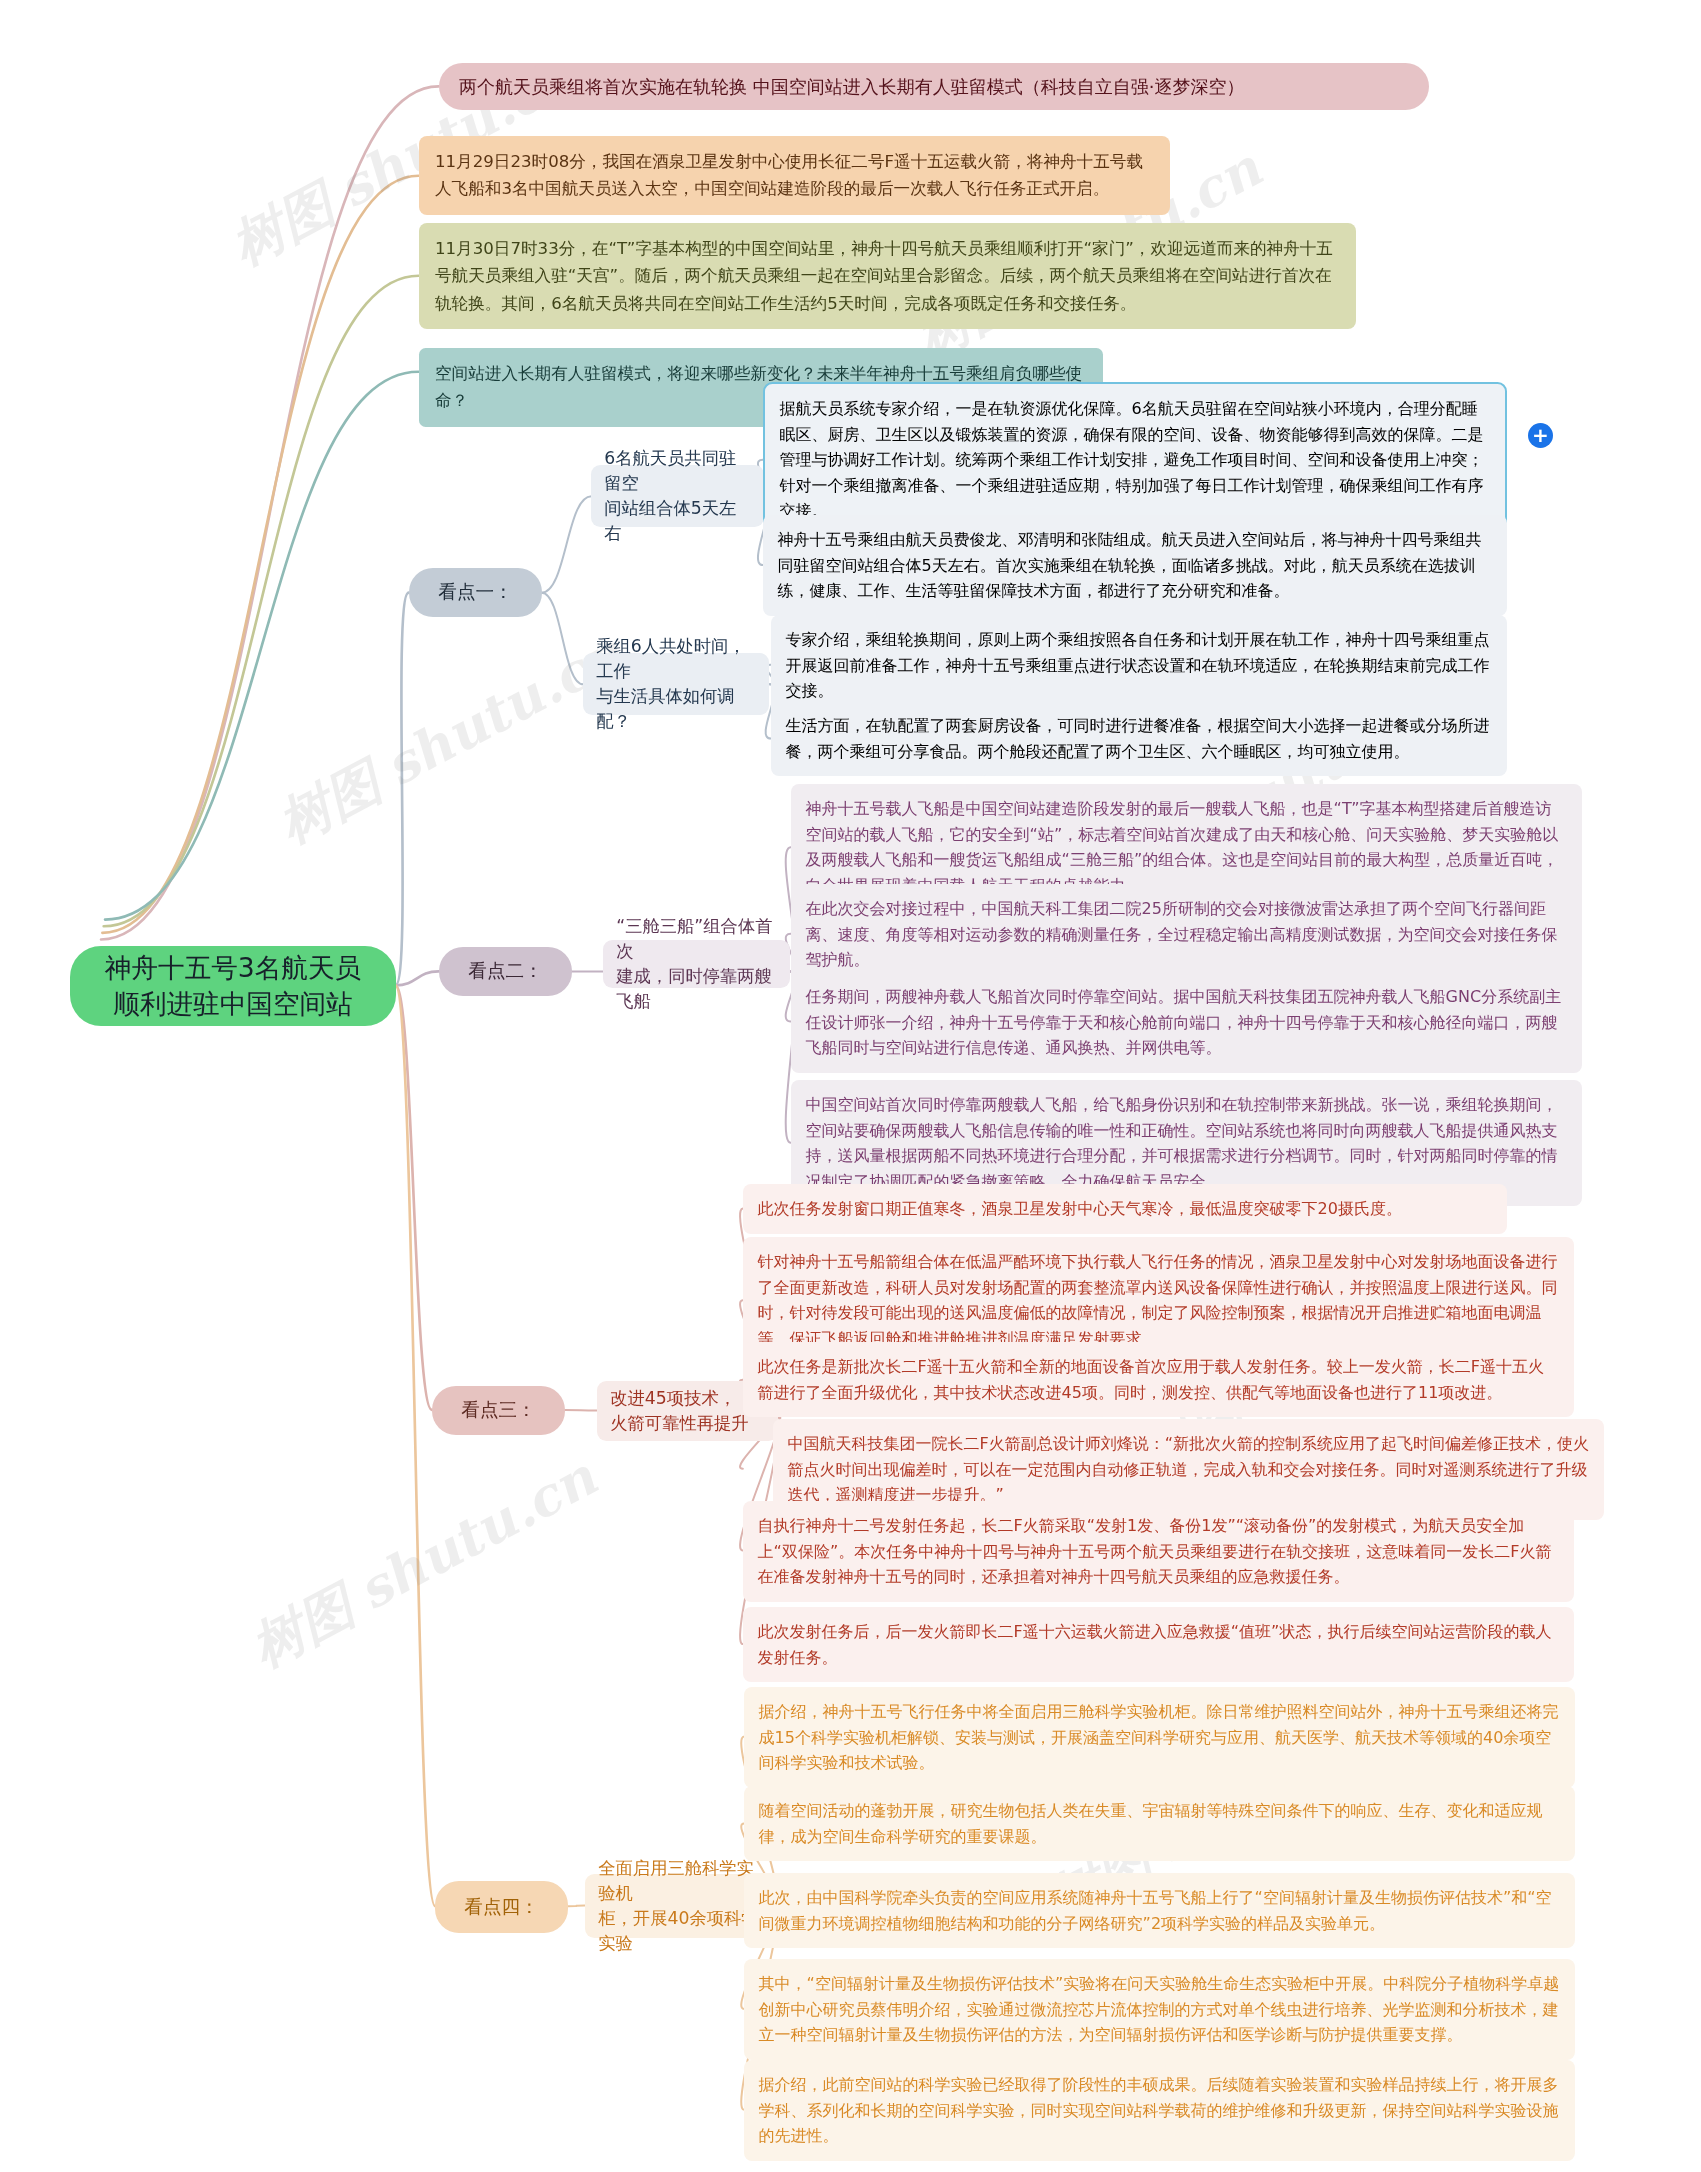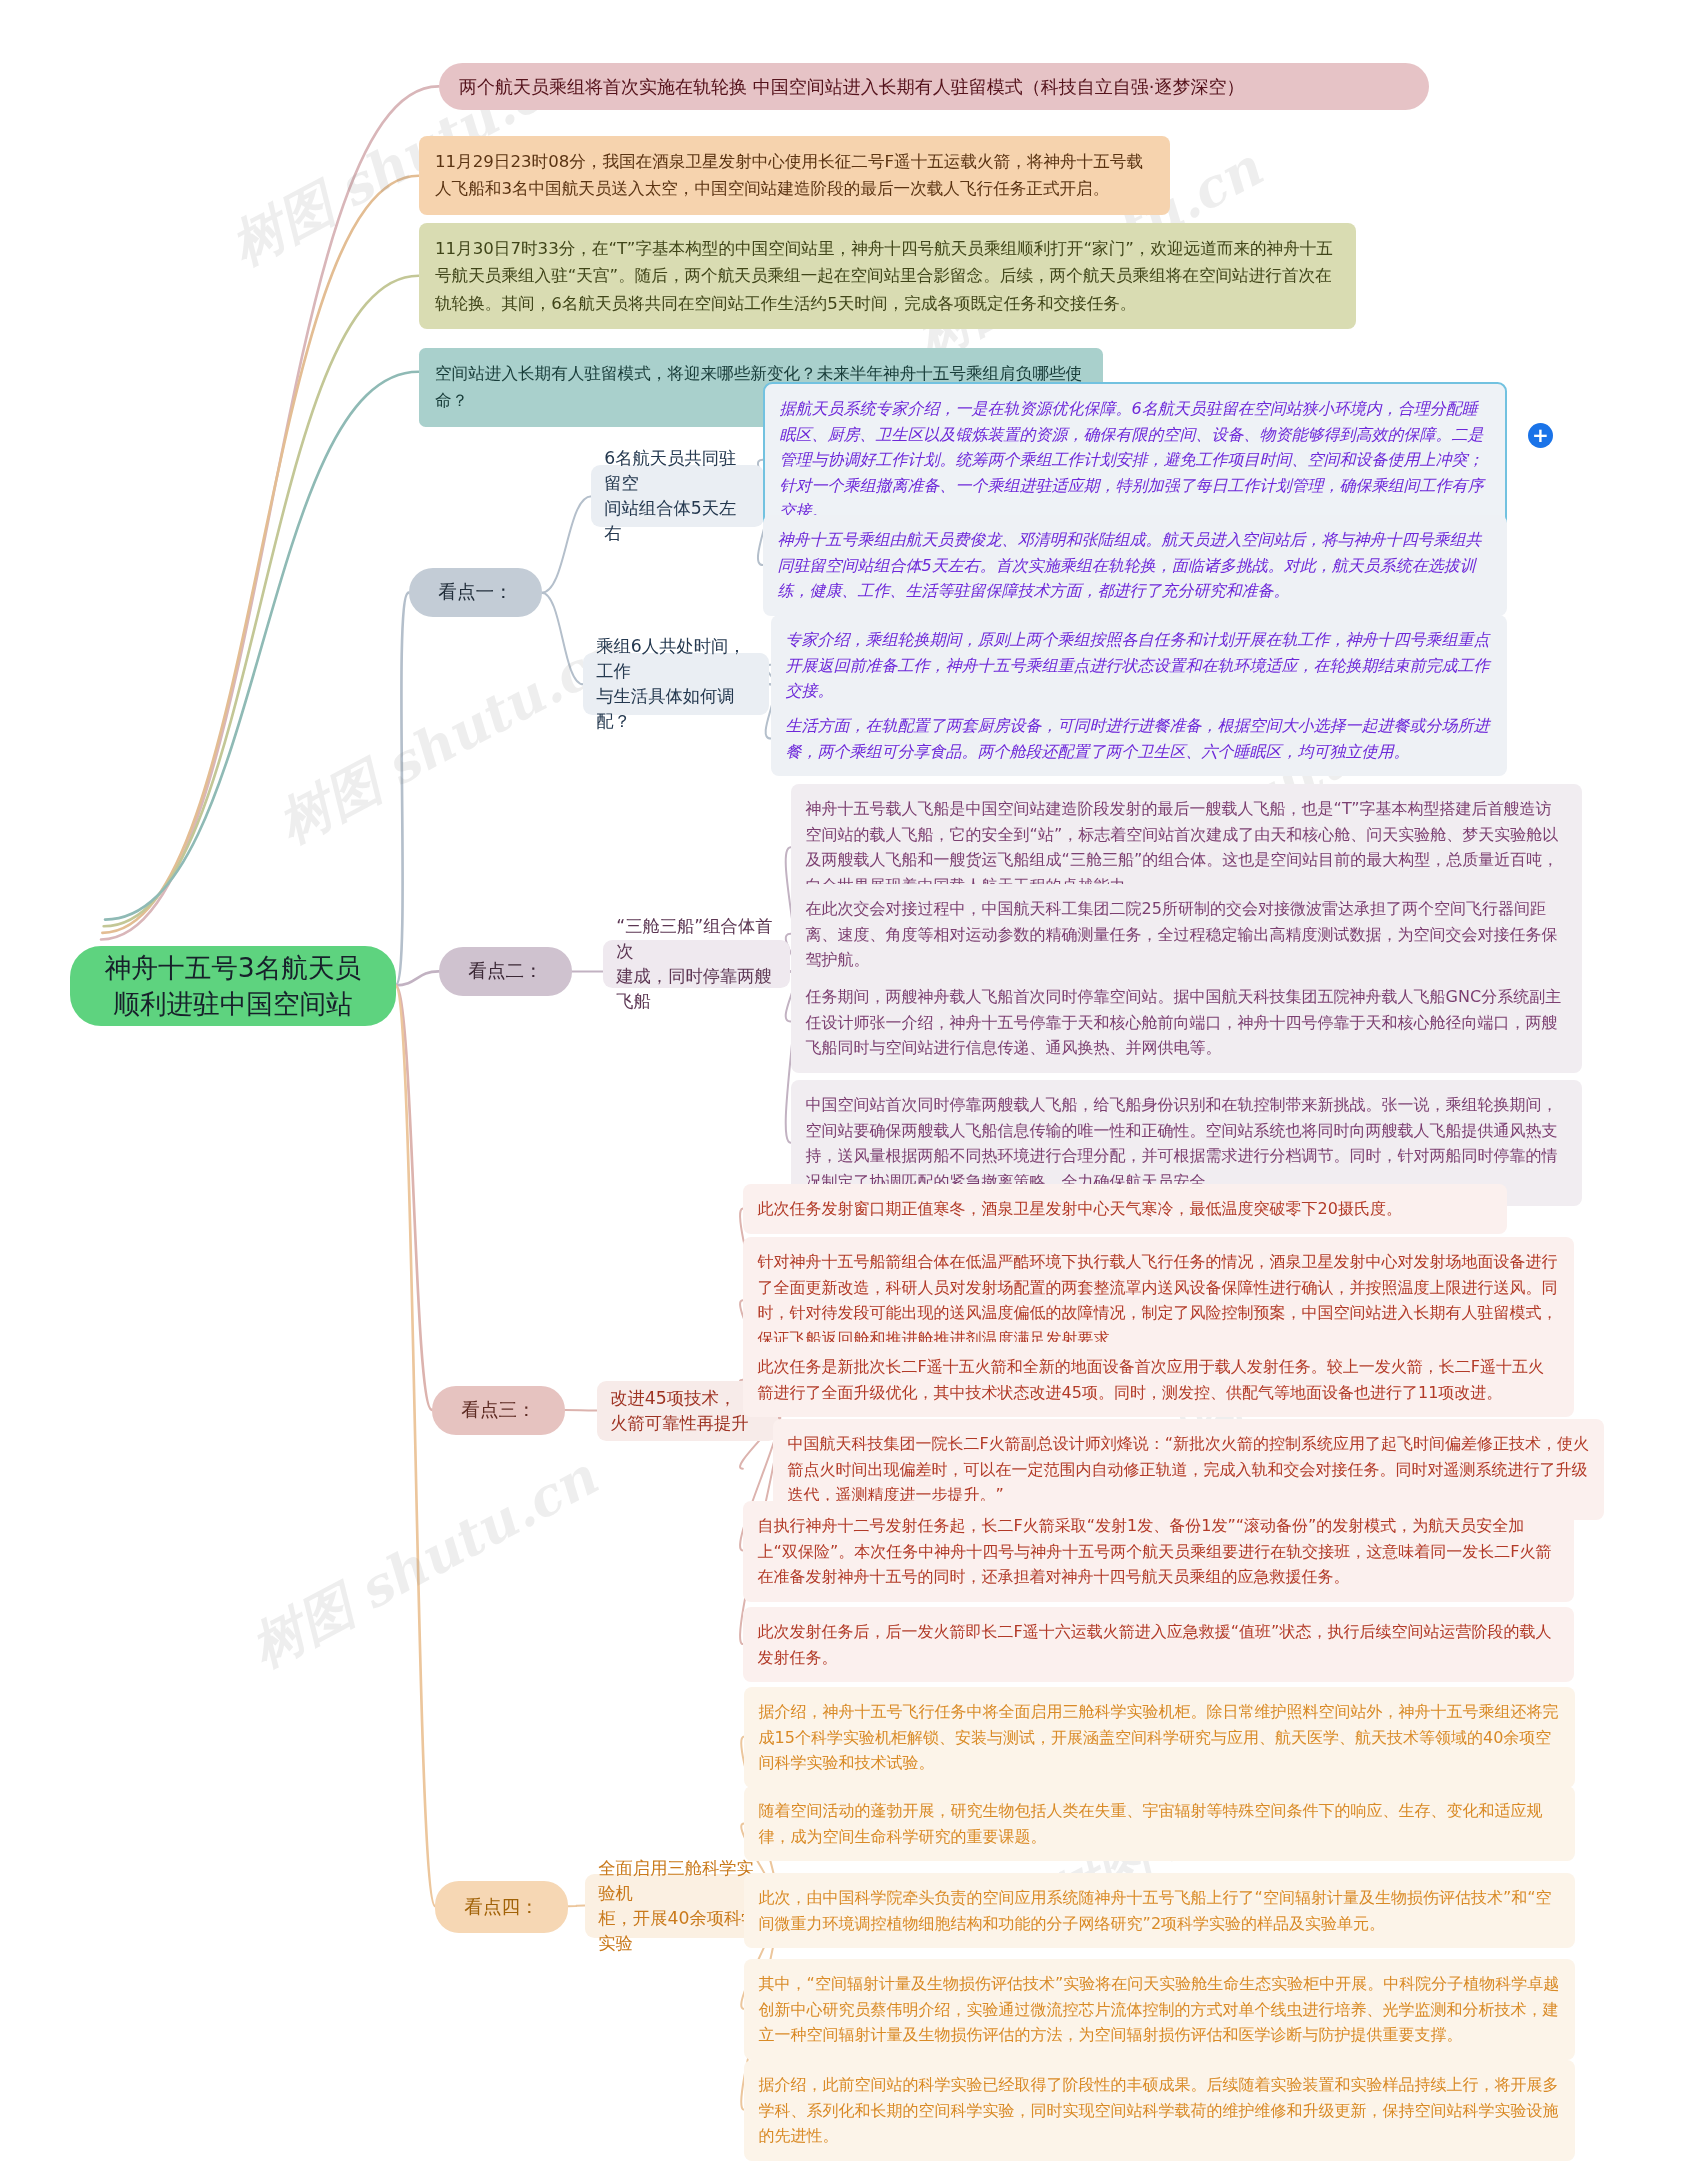--- a/index.html
+++ b/index.html
@@ -39,21 +39,21 @@
   .mid.m1{background:#eaeef3;color:#24384f;}
   .mid.m2{background:#efe9ef;color:#5b3552;}
   .mid.m3{background:#f7ebe9;color:#9e3323;}
   .mid.m4{background:#fbf0e2;color:#c9791b;}
 
   
   .leaf{
     border-radius:8px;font-size:16px;line-height:1.6;padding:12px 14.6px;
     box-sizing:border-box;
   }
-  .leaf.l1{background:#eef1f5;color:#6d28d9;font-style:italic;}
+  .leaf.l1{background:#eef1f5;color:#000000;}
   .leaf.l1.sel{background:#eef2f6;border:2px solid #72c2e0;border-radius:9.3px;}
   .leaf.l2{background:#f1edf1;color:#7b3e70;}
   .leaf.l3{background:#fbf0ee;color:#b23a27;}
   .leaf.l4{background:#fcf4e9;color:#d98a26;}
 
   
   .banner{
     border-radius:22.6px;display:flex;align-items:center;
     font-size:18px;line-height:1.5;padding:9.3px 20px;
   }
@@ -200,21 +200,21 @@
   </div>
 
   <div class="node mid m3" style="left:597px;top:1381px;width:181px;height:60px;">
     <span class="txt">改进45项技术，
 火箭可靠性再提升</span>
   </div>
   <div class="node leaf l3" style="left:743px;top:1184px;width:764px;">
     <span class="txt">此次任务发射窗口期正值寒冬，酒泉卫星发射中心天气寒冷，最低温度突破零下20摄氏度。</span>
   </div>
   <div class="node leaf l3" style="left:743px;top:1237px;width:831px;">
-    <span class="txt">针对神舟十五号船箭组合体在低温严酷环境下执行载人飞行任务的情况，酒泉卫星发射中心对发射场地面设备进行了全面更新改造，科研人员对发射场配置的两套整流罩内送风设备保障性进行确认，并按照温度上限进行送风。同时，针对待发段可能出现的送风温度偏低的故障情况，制定了风险控制预案，中国空间站进入长期有人驻留模式，保证飞船返回舱和推进舱推进剂温度满足发射要求。</span>
+    <span class="txt">针对神舟十五号船箭组合体在低温严酷环境下执行载人飞行任务的情况，酒泉卫星发射中心对发射场地面设备进行了全面更新改造，科研人员对发射场配置的两套整流罩内送风设备保障性进行确认，并按照温度上限进行送风。同时，针对待发段可能出现的送风温度偏低的故障情况，制定了风险控制预案，根据情况开启推进贮箱地面电调温等，保证飞船返回舱和推进舱推进剂温度满足发射要求。</span>
   </div>
   <div class="node leaf l3" style="left:743px;top:1342px;width:831px;">
     <span class="txt">此次任务是新批次长二F遥十五火箭和全新的地面设备首次应用于载人发射任务。较上一发火箭，长二F遥十五火箭进行了全面升级优化，其中技术状态改进45项。同时，测发控、供配气等地面设备也进行了11项改进。</span>
   </div>
   <div class="node leaf l3" style="left:743px;top:1419px;width:831px;margin-left:30px;">
     <span class="txt">中国航天科技集团一院长二F火箭副总设计师刘烽说：“新批次火箭的控制系统应用了起飞时间偏差修正技术，使火箭点火时间出现偏差时，可以在一定范围内自动修正轨道，完成入轨和交会对接任务。同时对遥测系统进行了升级迭代，遥测精度进一步提升。”</span>
   </div>
   <div class="node leaf l3" style="left:743px;top:1501px;width:831px;">
     <span class="txt">自执行神舟十二号发射任务起，长二F火箭采取“发射1发、备份1发”“滚动备份”的发射模式，为航天员安全加上“双保险”。本次任务中神舟十四号与神舟十五号两个航天员乘组要进行在轨交接班，这意味着同一发长二F火箭在准备发射神舟十五号的同时，还承担着对神舟十四号航天员乘组的应急救援任务。</span>
   </div>

